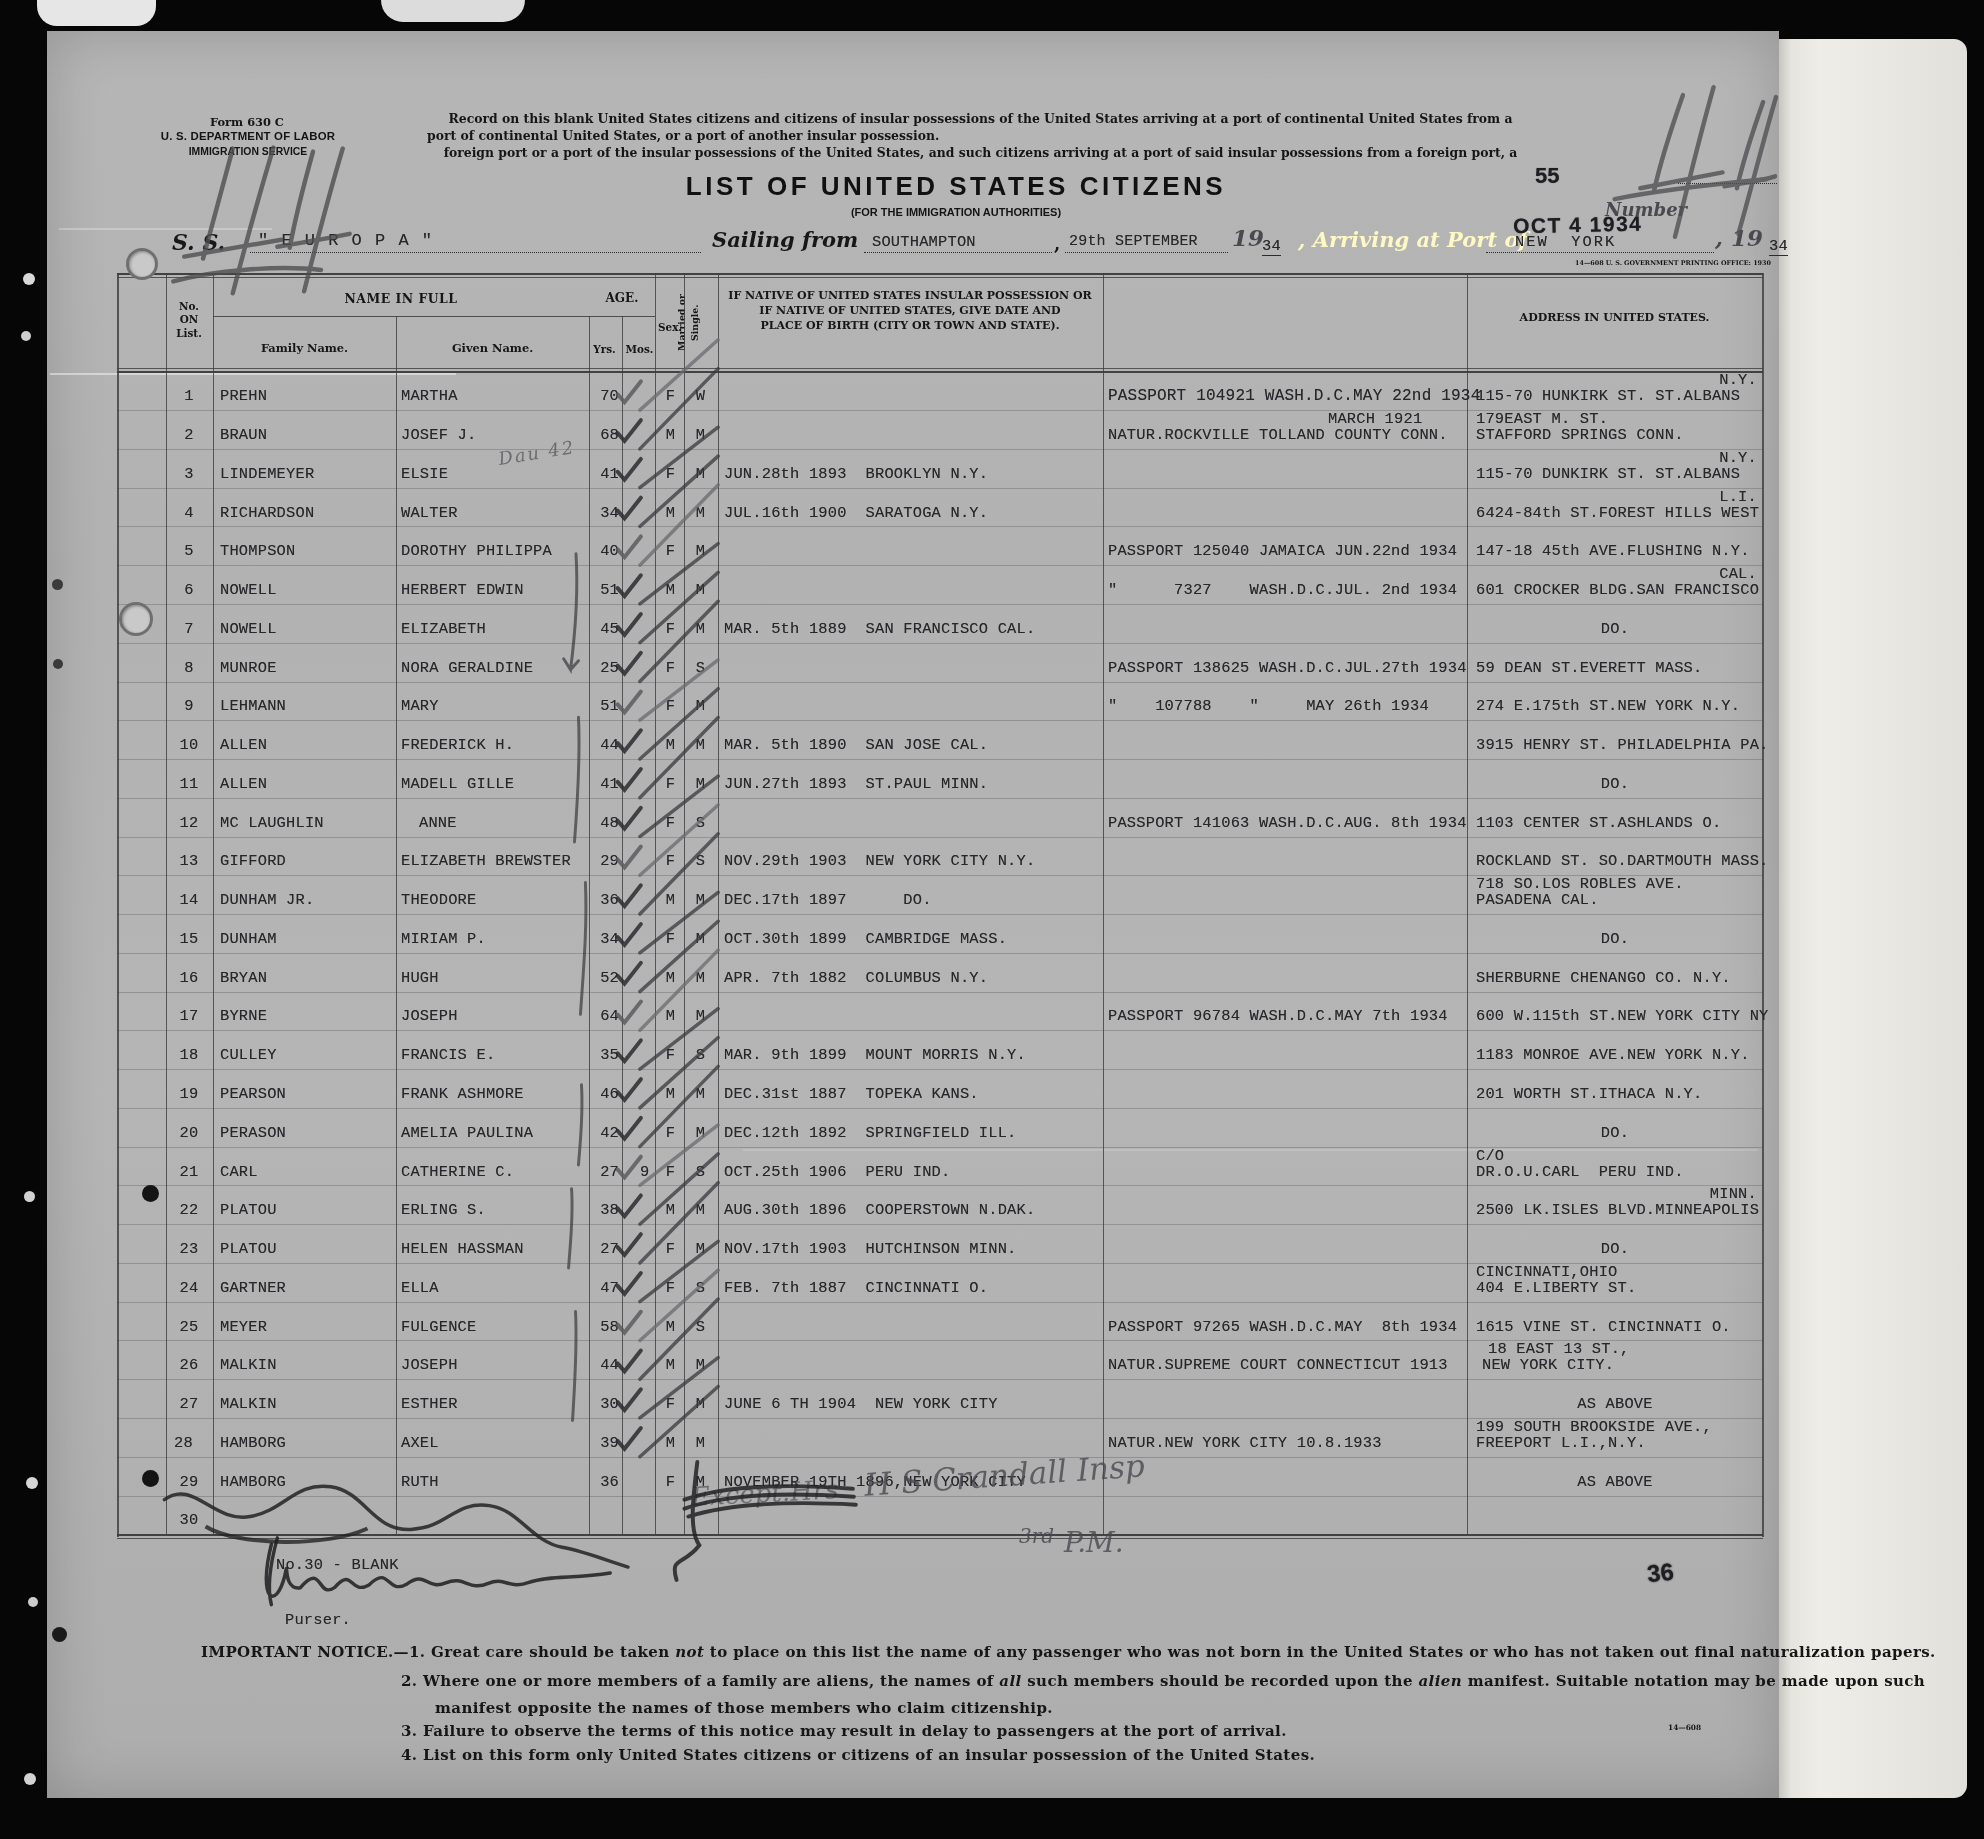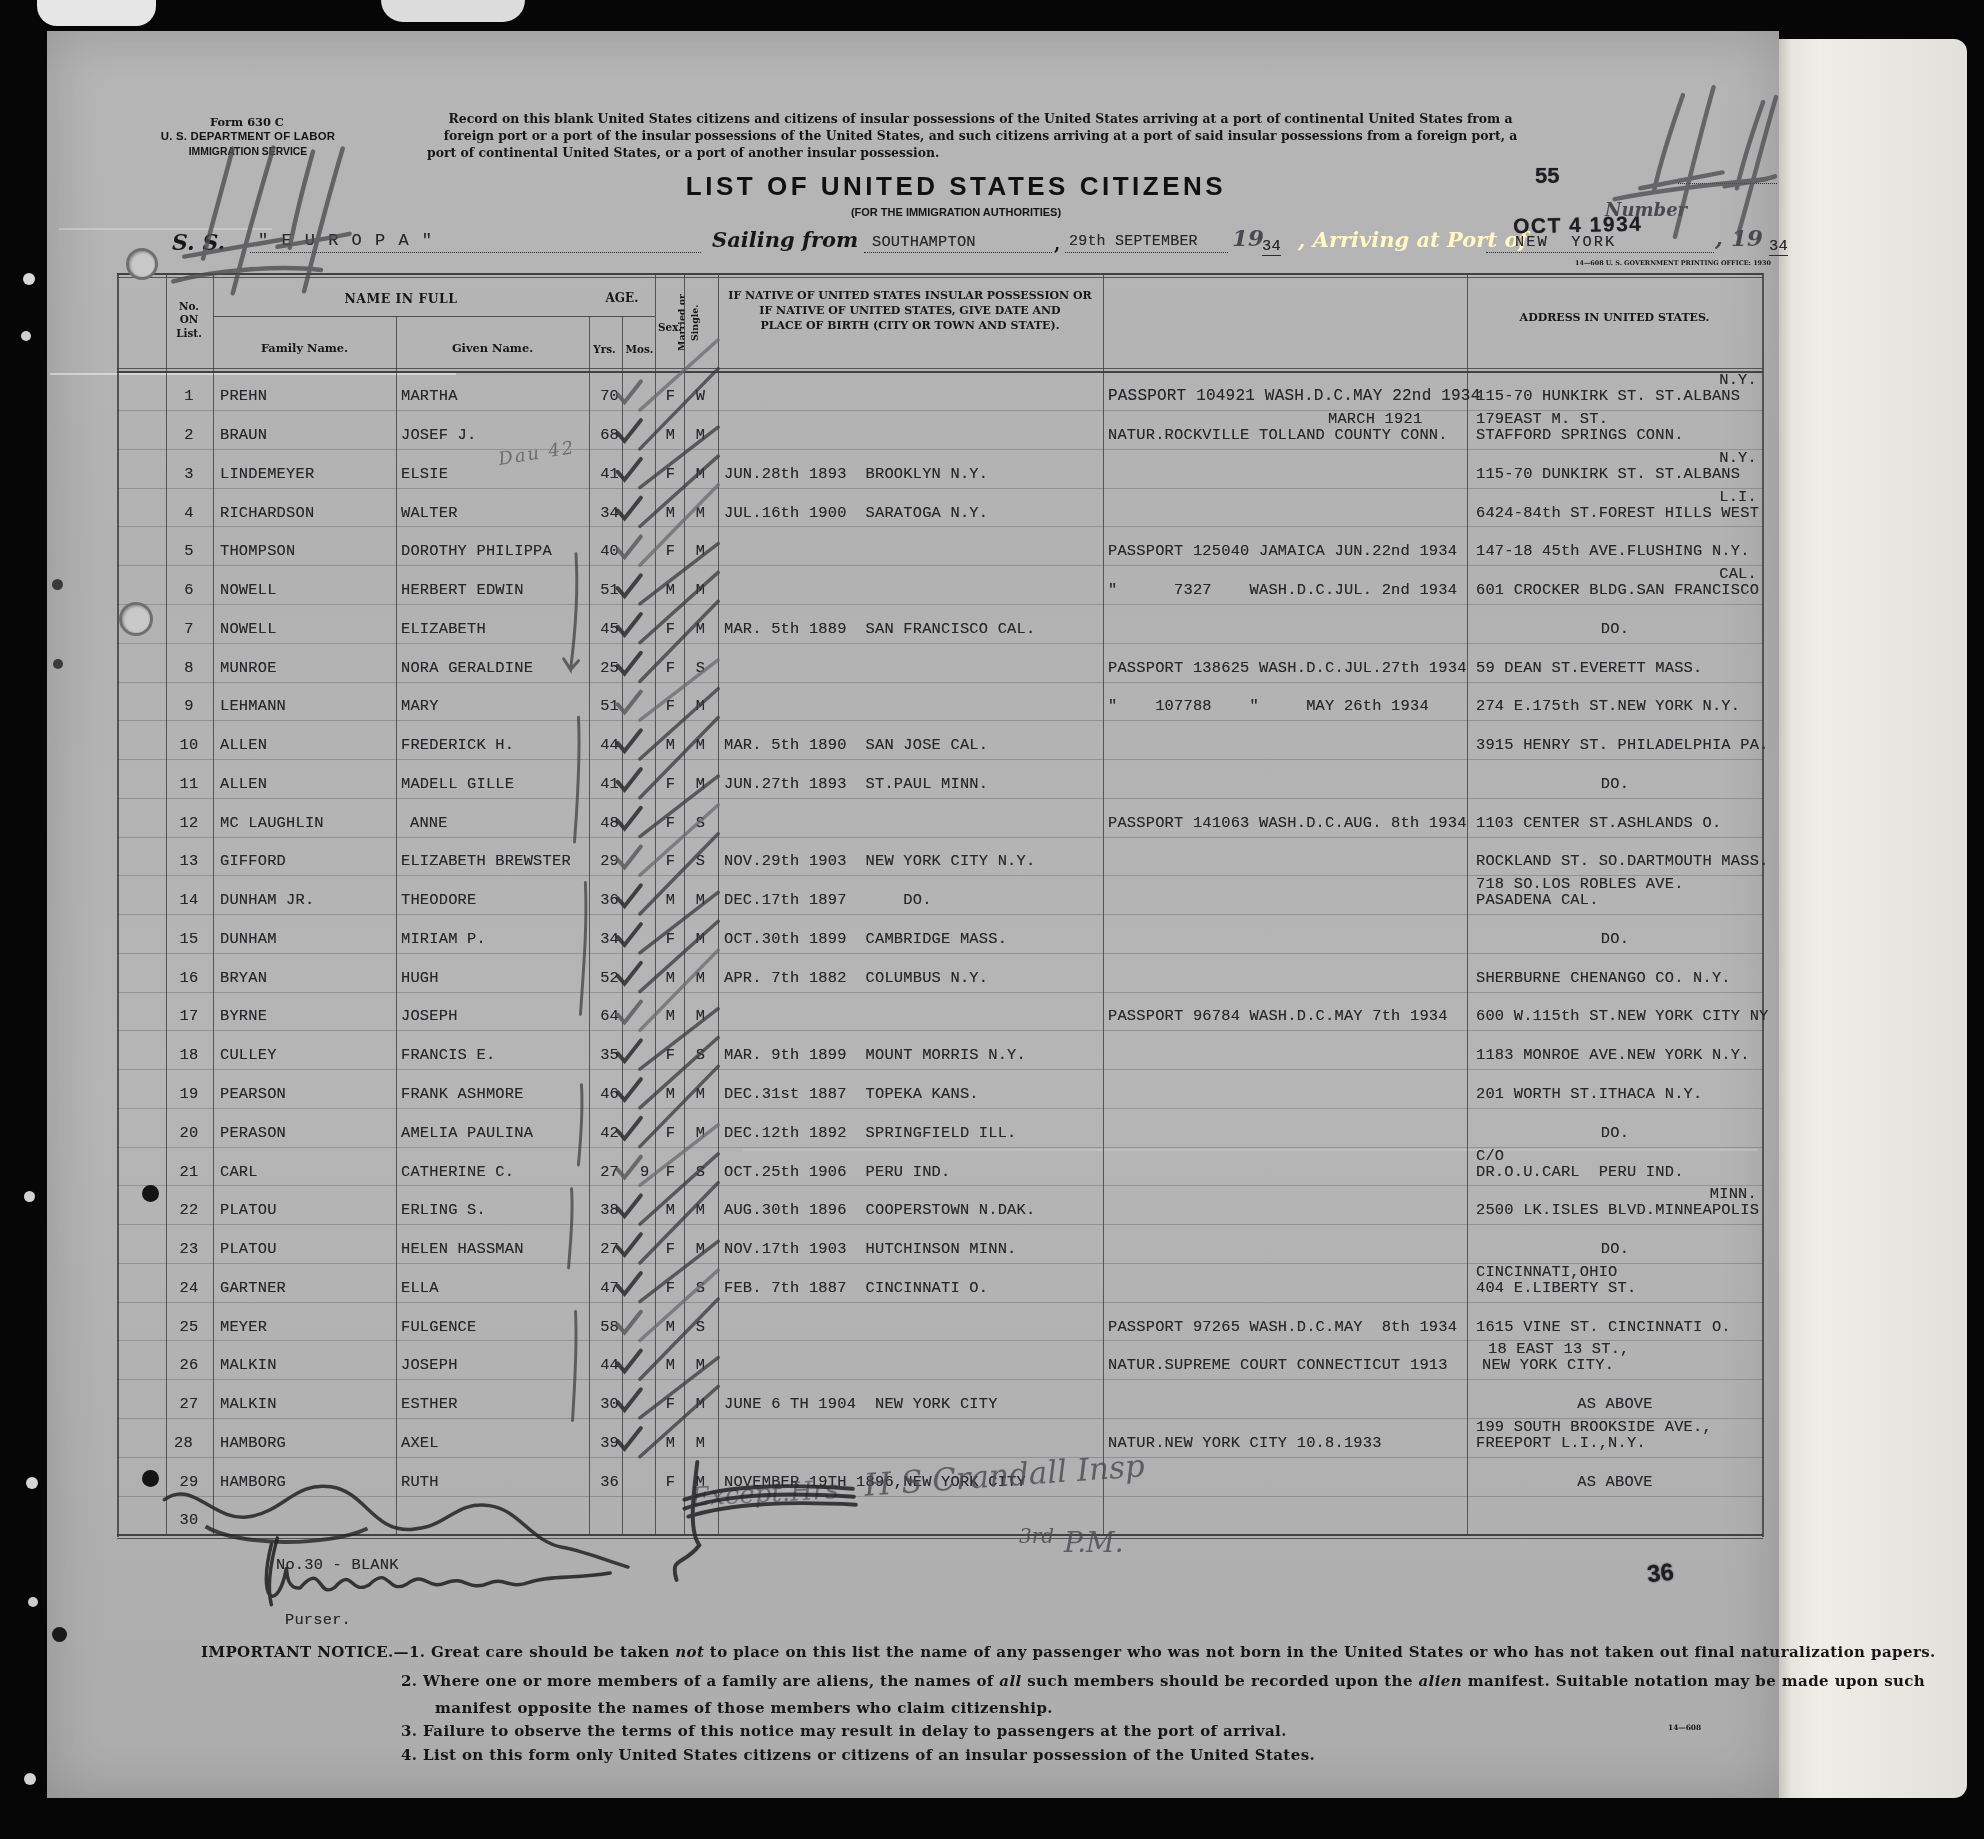--- a/index.html
+++ b/index.html
@@ -42,22 +42,22 @@
   <div class="crease" style="left:50px;top:373px;width:406px;"></div>
   <div class="crease" style="left:743px;top:1149px;width:1015px;opacity:.35;"></div>
   <div class="crease" style="left:59px;top:228px;width:213px;opacity:.6;"></div>
 
   <div class="abs serif ctr" style="left:163px;top:115px;width:168px;font-size:11.4px;font-weight:bold;">Form 630 C</div>
   <div class="abs sans ctr" style="left:144px;top:130px;width:208px;font-size:11.4px;font-weight:bold;letter-spacing:0.2px;">U. S. DEPARTMENT OF LABOR</div>
   <div class="abs sans ctr" style="left:144px;top:146px;width:208px;font-size:10.4px;font-weight:bold;">IMMIGRATION SERVICE</div>
 
   <div class="abs serif" style="left:421px;top:110px;width:1119px;font-size:12.4px;font-weight:bold;line-height:17px;text-align:center;">
     <div>Record on this blank United States citizens and citizens of insular possessions of the United States arriving at a port of continental United States from a</div>
+    <div style="text-align:left;padding-left:6px;">port of continental United States, or a port of another insular possession.</div>
     <div>foreign port or a port of the insular possessions of the United States, and such citizens arriving at a port of said insular possessions from a foreign port, a</div>
-    <div style="text-align:left;padding-left:6px;">port of continental United States, or a port of another insular possession.</div>
   </div>
 
   <div class="abs hand" style="left:1605px;top:179px;font-size:18px;font-weight:bold;margin-top:20px;">Number</div>
   <div class="dotline" style="left:1678px;top:183px;width:99px;"></div>
 
   <div class="abs sans ctr" style="left:634px;top:171px;width:644px;font-size:26px;font-weight:bold;letter-spacing:3.5px;color:#111;">LIST OF UNITED STATES CITIZENS</div>
   <div class="abs sans ctr" style="left:634px;top:206px;width:644px;font-size:11px;font-weight:bold;">(FOR THE IMMIGRATION AUTHORITIES)</div>
 
   <div class="abs stamp" style="left:1535px;top:163px;font-size:22px;">55</div>
 
@@ -246,21 +246,21 @@
       <div class="abs mono" style="left: 174px; top: 775px; font-size: 15.4px; width: 30px; text-align: center;">11</div>
       <div class="abs mono" style="left: 220px; top: 775px; font-size: 15.4px;">ALLEN</div>
       <div class="abs mono" style="left: 401px; top: 775px; font-size: 15.4px;">MADELL GILLE</div>
       <div class="abs mono" style="left: 573px; top: 775px; font-size: 15.4px; width: 46px; text-align: right;">41</div>
       <div class="abs mono" style="left: 655px; top: 775px; font-size: 15.4px; width: 31px; text-align: center;">F</div>
       <div class="abs mono" style="left: 685px; top: 775px; font-size: 15.4px; width: 31px; text-align: center;">M</div>
       <div class="abs mono" style="left: 724px; top: 775px; font-size: 15.4px;">JUN.27th 1893  ST.PAUL MINN.</div>
       <div class="abs mono" style="left: 1467px; top: 775px; font-size: 15.4px; width: 296px; text-align: center;">DO.</div>
       <div class="abs mono" style="left: 174px; top: 814px; font-size: 15.4px; width: 30px; text-align: center;">12</div>
       <div class="abs mono" style="left: 220px; top: 814px; font-size: 15.4px;">MC LAUGHLIN</div>
-      <div class="abs mono" style="left: 410px; top: 814px; font-size: 15.4px;">ANNE</div>
+      <div class="abs mono" style="left: 419px; top: 814px; font-size: 15.4px;">ANNE</div>
       <div class="abs mono" style="left: 573px; top: 814px; font-size: 15.4px; width: 46px; text-align: right;">48</div>
       <div class="abs mono" style="left: 655px; top: 814px; font-size: 15.4px; width: 31px; text-align: center;">F</div>
       <div class="abs mono" style="left: 685px; top: 814px; font-size: 15.4px; width: 31px; text-align: center;">S</div>
       <div class="abs mono" style="left: 1108px; top: 814px; font-size: 15.4px;">PASSPORT 141063 WASH.D.C.AUG. 8th 1934</div>
       <div class="abs mono" style="left: 1476px; top: 814px; font-size: 15.4px;">1103 CENTER ST.ASHLANDS O.</div>
       <div class="abs mono" style="left: 174px; top: 852px; font-size: 15.4px; width: 30px; text-align: center;">13</div>
       <div class="abs mono" style="left: 220px; top: 852px; font-size: 15.4px;">GIFFORD</div>
       <div class="abs mono" style="left: 401px; top: 852px; font-size: 15.4px;">ELIZABETH BREWSTER</div>
       <div class="abs mono" style="left: 573px; top: 852px; font-size: 15.4px; width: 46px; text-align: right;">29</div>
       <div class="abs mono" style="left: 655px; top: 852px; font-size: 15.4px; width: 31px; text-align: center;">F</div>

